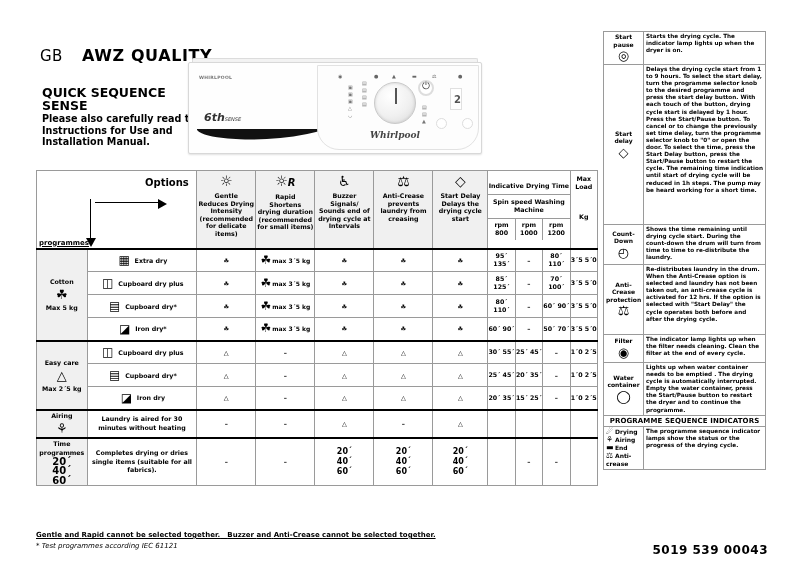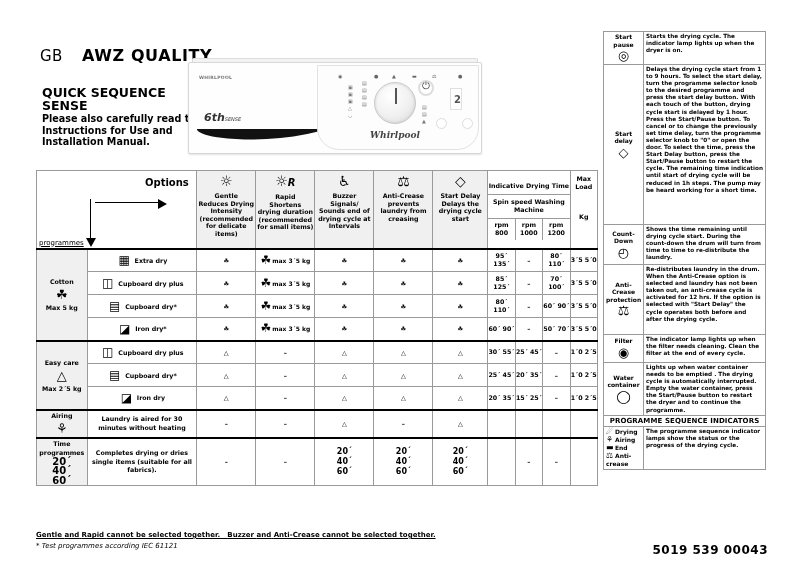--- a/index.html
+++ b/index.html
@@ -51,21 +51,21 @@
   .wp-logo { position:absolute; left:52px; top:64px; font-size:9px; font-style:italic; font-weight:bold; color:#444; font-family:"DejaVu Serif", serif;}
   .icon-col { position:absolute; font-size:5px; color:#777; line-height:7px; }
 
   
   .tbl { position:absolute; left:36px; top:170px; width:562px; border-collapse:collapse; table-layout:fixed; }
   .tbl td, .tbl th { border:1px solid #9a9a9a; padding:0; vertical-align:middle; text-align:center; font-size:6.3px; }
   .tbl .opt-head { background:#f0f0f0; font-weight:bold; line-height:7.6px; padding:2px 1px 3px; vertical-align:top; }
   .tbl .opt-head .big { display:block; font-size:14px; line-height:17px; font-weight:normal; margin-bottom:2px;}
   .hdrcell-blank { position:relative; background:#fff; }
   .lbl-options { position:absolute; left:72px; top:6px; font-size:10px; font-weight:bold;margin-left:36px; }
-  .lbl-programmes { position:absolute; left:2px; bottom:1px; font-size:7px; font-weight:normal; text-decoration:underline;}
+  .lbl-programmes { position:absolute; left:2px; bottom:1px; font-size:7px; font-weight:bold; text-decoration:underline;}
   .arrow-r { position:absolute; left:58px; top:28px; width:78px; height:8px;}
   .arrow-r:before{content:""; position:absolute; left:0; top:3px; width:64px; height:1.4px; background:#000;}
   .arrow-r:after{content:""; position:absolute; left:63px; top:0; border:5px solid transparent; border-left:9px solid #000;}
   .arrow-d { position:absolute; left:50px; top:28px; width:8px; height:52px;}
   .arrow-d:before{content:""; position:absolute; left:3px; top:0; width:1.4px; height:40px; background:#000;}
   .arrow-d:after{content:""; position:absolute; left:-1px; top:39px; border:5px solid transparent; border-top:9px solid #000;}
 
   .grp { background:#f0f0f0; font-size:6.6px; font-weight:bold; line-height:9px;}
   .grp .gi { display:block; font-size:13px; line-height:15px; font-weight:normal; margin:1px 0;}
   .prog-name { text-align:left; padding-left:3px; font-size:6.8px; font-weight:bold; white-space:nowrap;}

